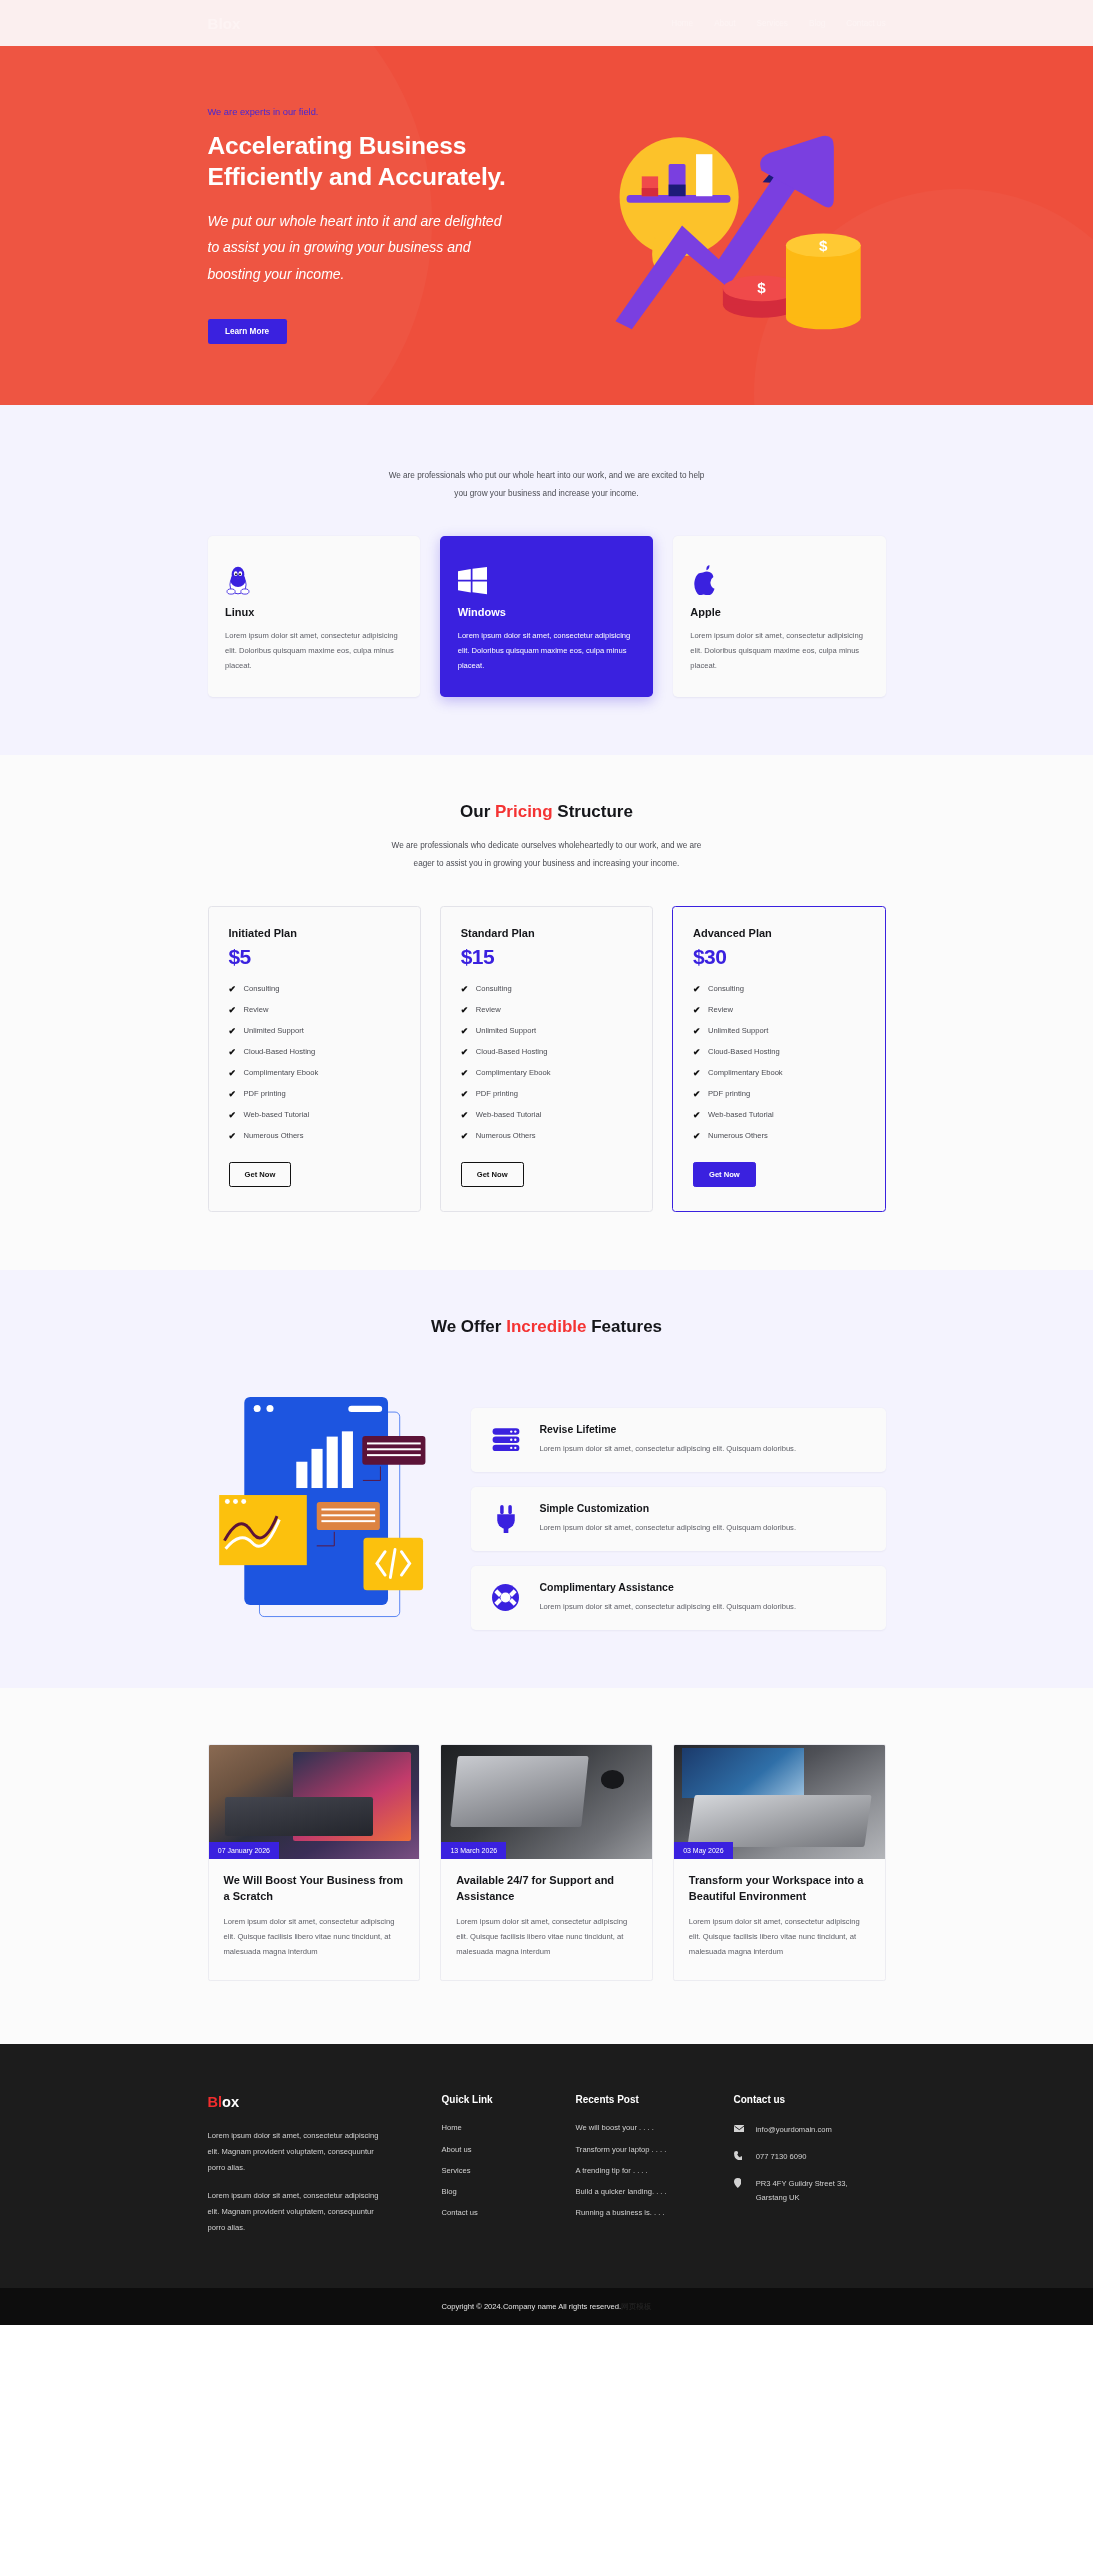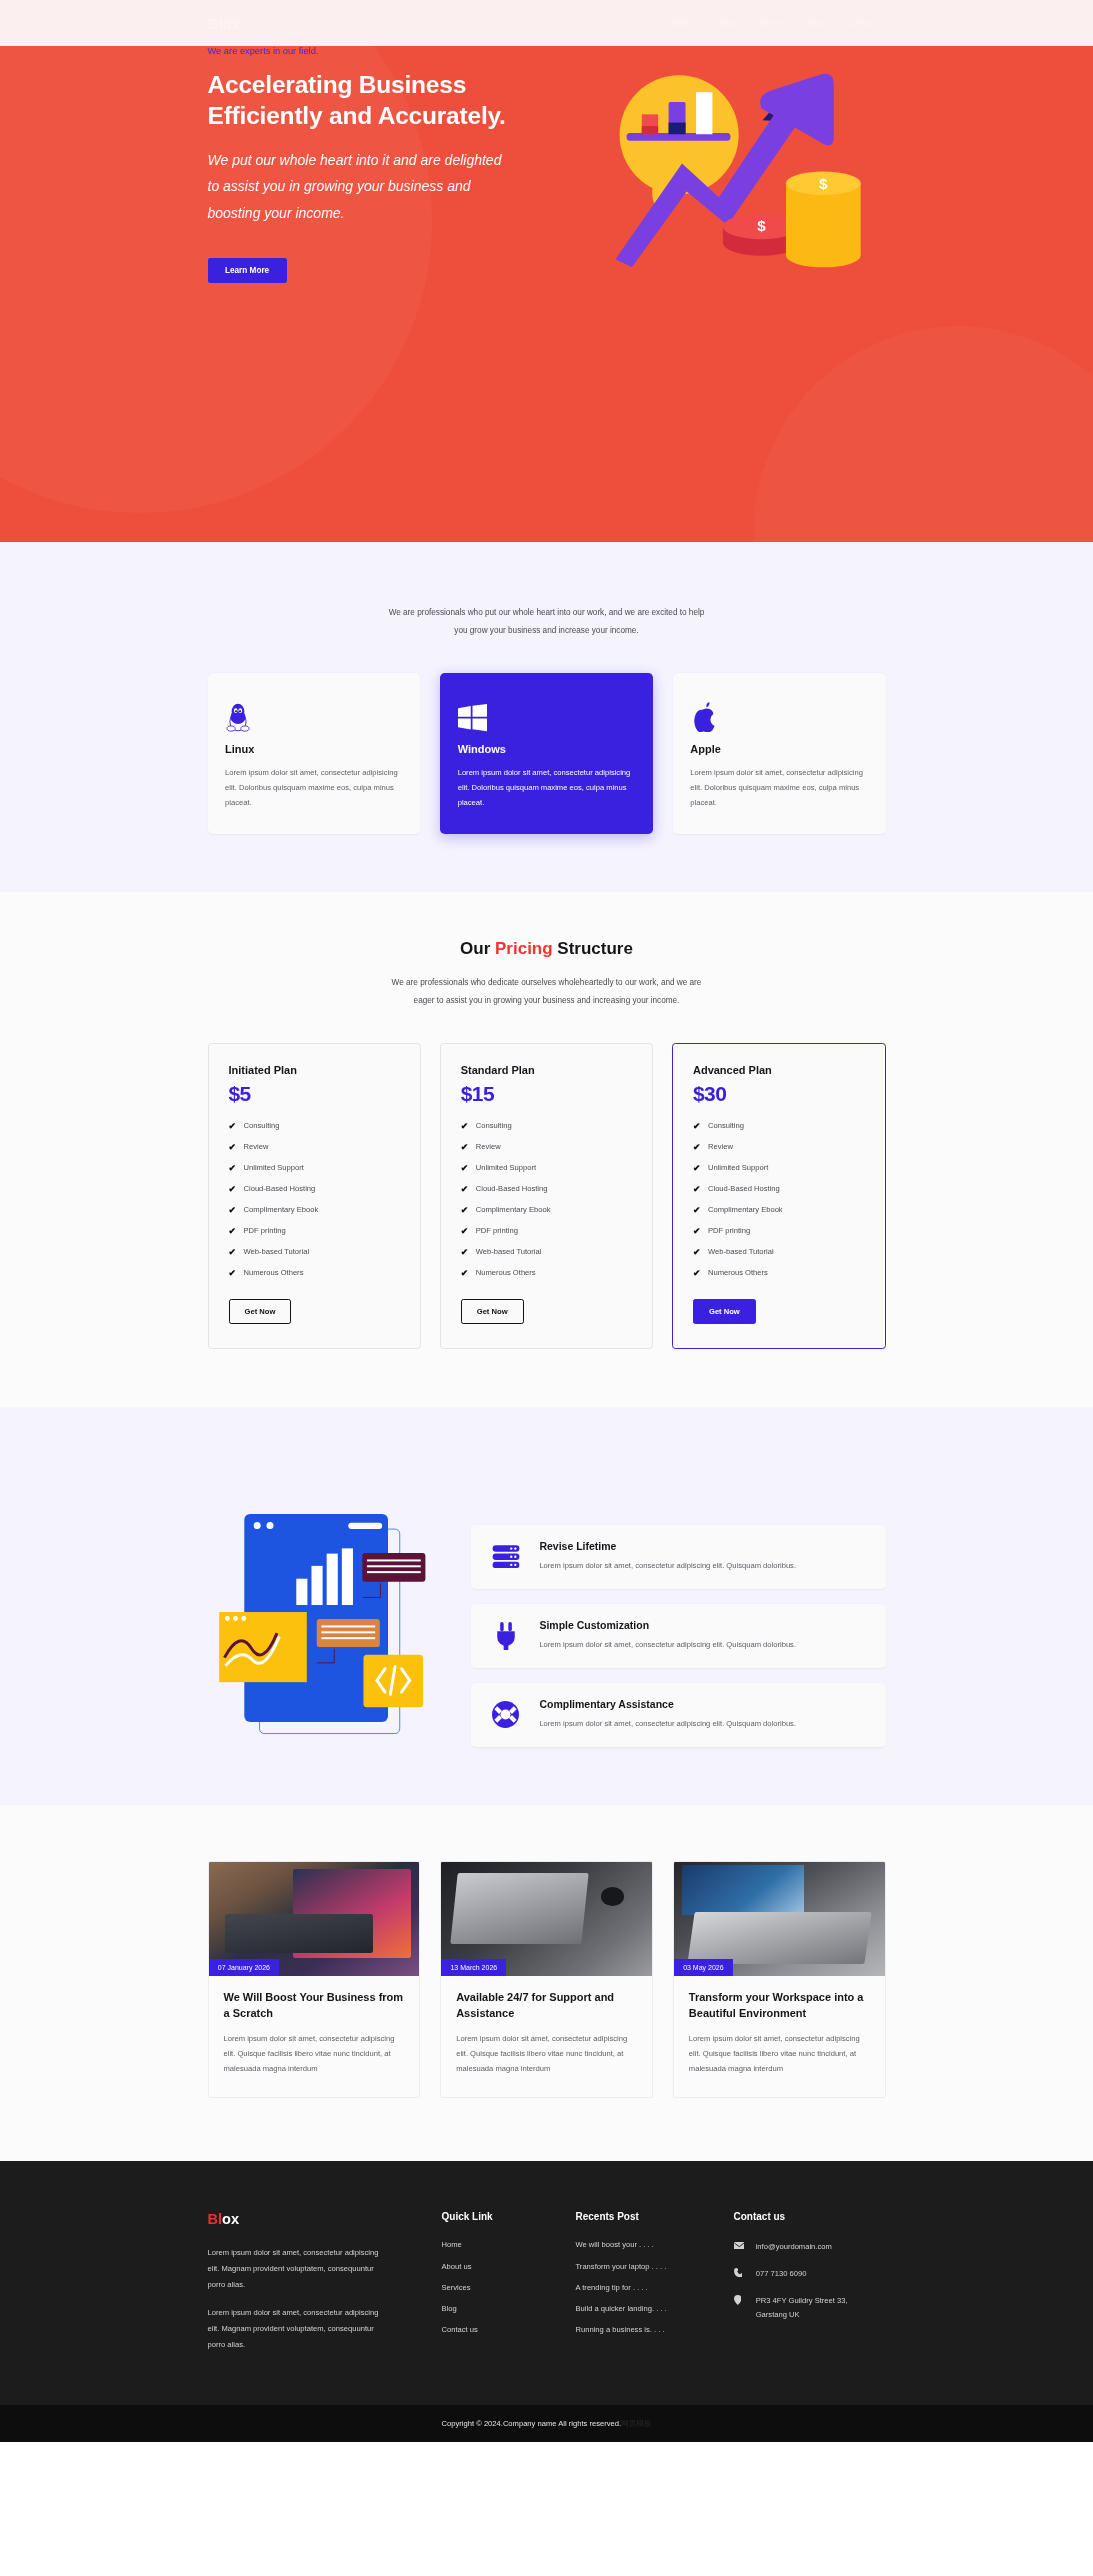--- a/index.html
+++ b/index.html
@@ -22,23 +22,23 @@
   .hdr-inner { width:678px; margin:0 auto; display:flex; align-items:center; justify-content:space-between; }
   .brand { font-size:15px; font-weight:bold; color:#fdf4f4; letter-spacing:0.1px; }
   .nav { display:flex; gap:21px; }
   .nav a { color:#fdf4f4; font-size:8.2px; text-decoration:none; }
 
   
   .hero {
     background:#ee4f3c;
     position:relative;
     overflow:hidden;
-    height:496px;
+    height:359px;
     display:flex;
-    align-items:flex-start;
+    align-items:center;
   }
   .hero:before{
     content:"";position:absolute;width:584px;height:584px;border-radius:50%;
     background:rgba(255,255,255,.035);left:-152px;top:-117px;
   }
   .hero:after{
     content:"";position:absolute;width:409px;height:409px;border-radius:50%;
     background:rgba(255,255,255,.03);right:-70px;bottom:-193px;
   }
   .hero-inner { width:678px; margin:0 auto; display:flex; align-items:center; position:relative; z-index:2; }
@@ -374,20 +374,23 @@
         </ul>
         <button class="btn-get solid">Get Now</button>
       </div>
 
     </div>
   </div>
 </section>
 
 <section class="section bg-lav">
   <div class="wrap">
+    <h2 class="sec-title">
+      <span>We Offer </span><span class="accent">Incredible</span><span> Features</span>
+    </h2>
 
     <div class="feat-row">
       <div class="feat-art">
         <svg viewBox="0 0 390 445" width="228" height="260">
           <rect x="88" y="72" width="240" height="350" rx="8" fill="none" stroke="#3a6ef0" stroke-width="1.4"></rect>
           <rect x="62" y="46" width="246" height="356" rx="10" fill="#1d55e0"></rect>
           <circle cx="84" cy="66" r="6" fill="#fff"></circle>
           <circle cx="106" cy="66" r="6" fill="#fff"></circle>
           <rect x="240" y="61" width="58" height="11" rx="5.5" fill="#fff"></rect>
           <rect x="151" y="157" width="19" height="45" fill="#fff"></rect>

